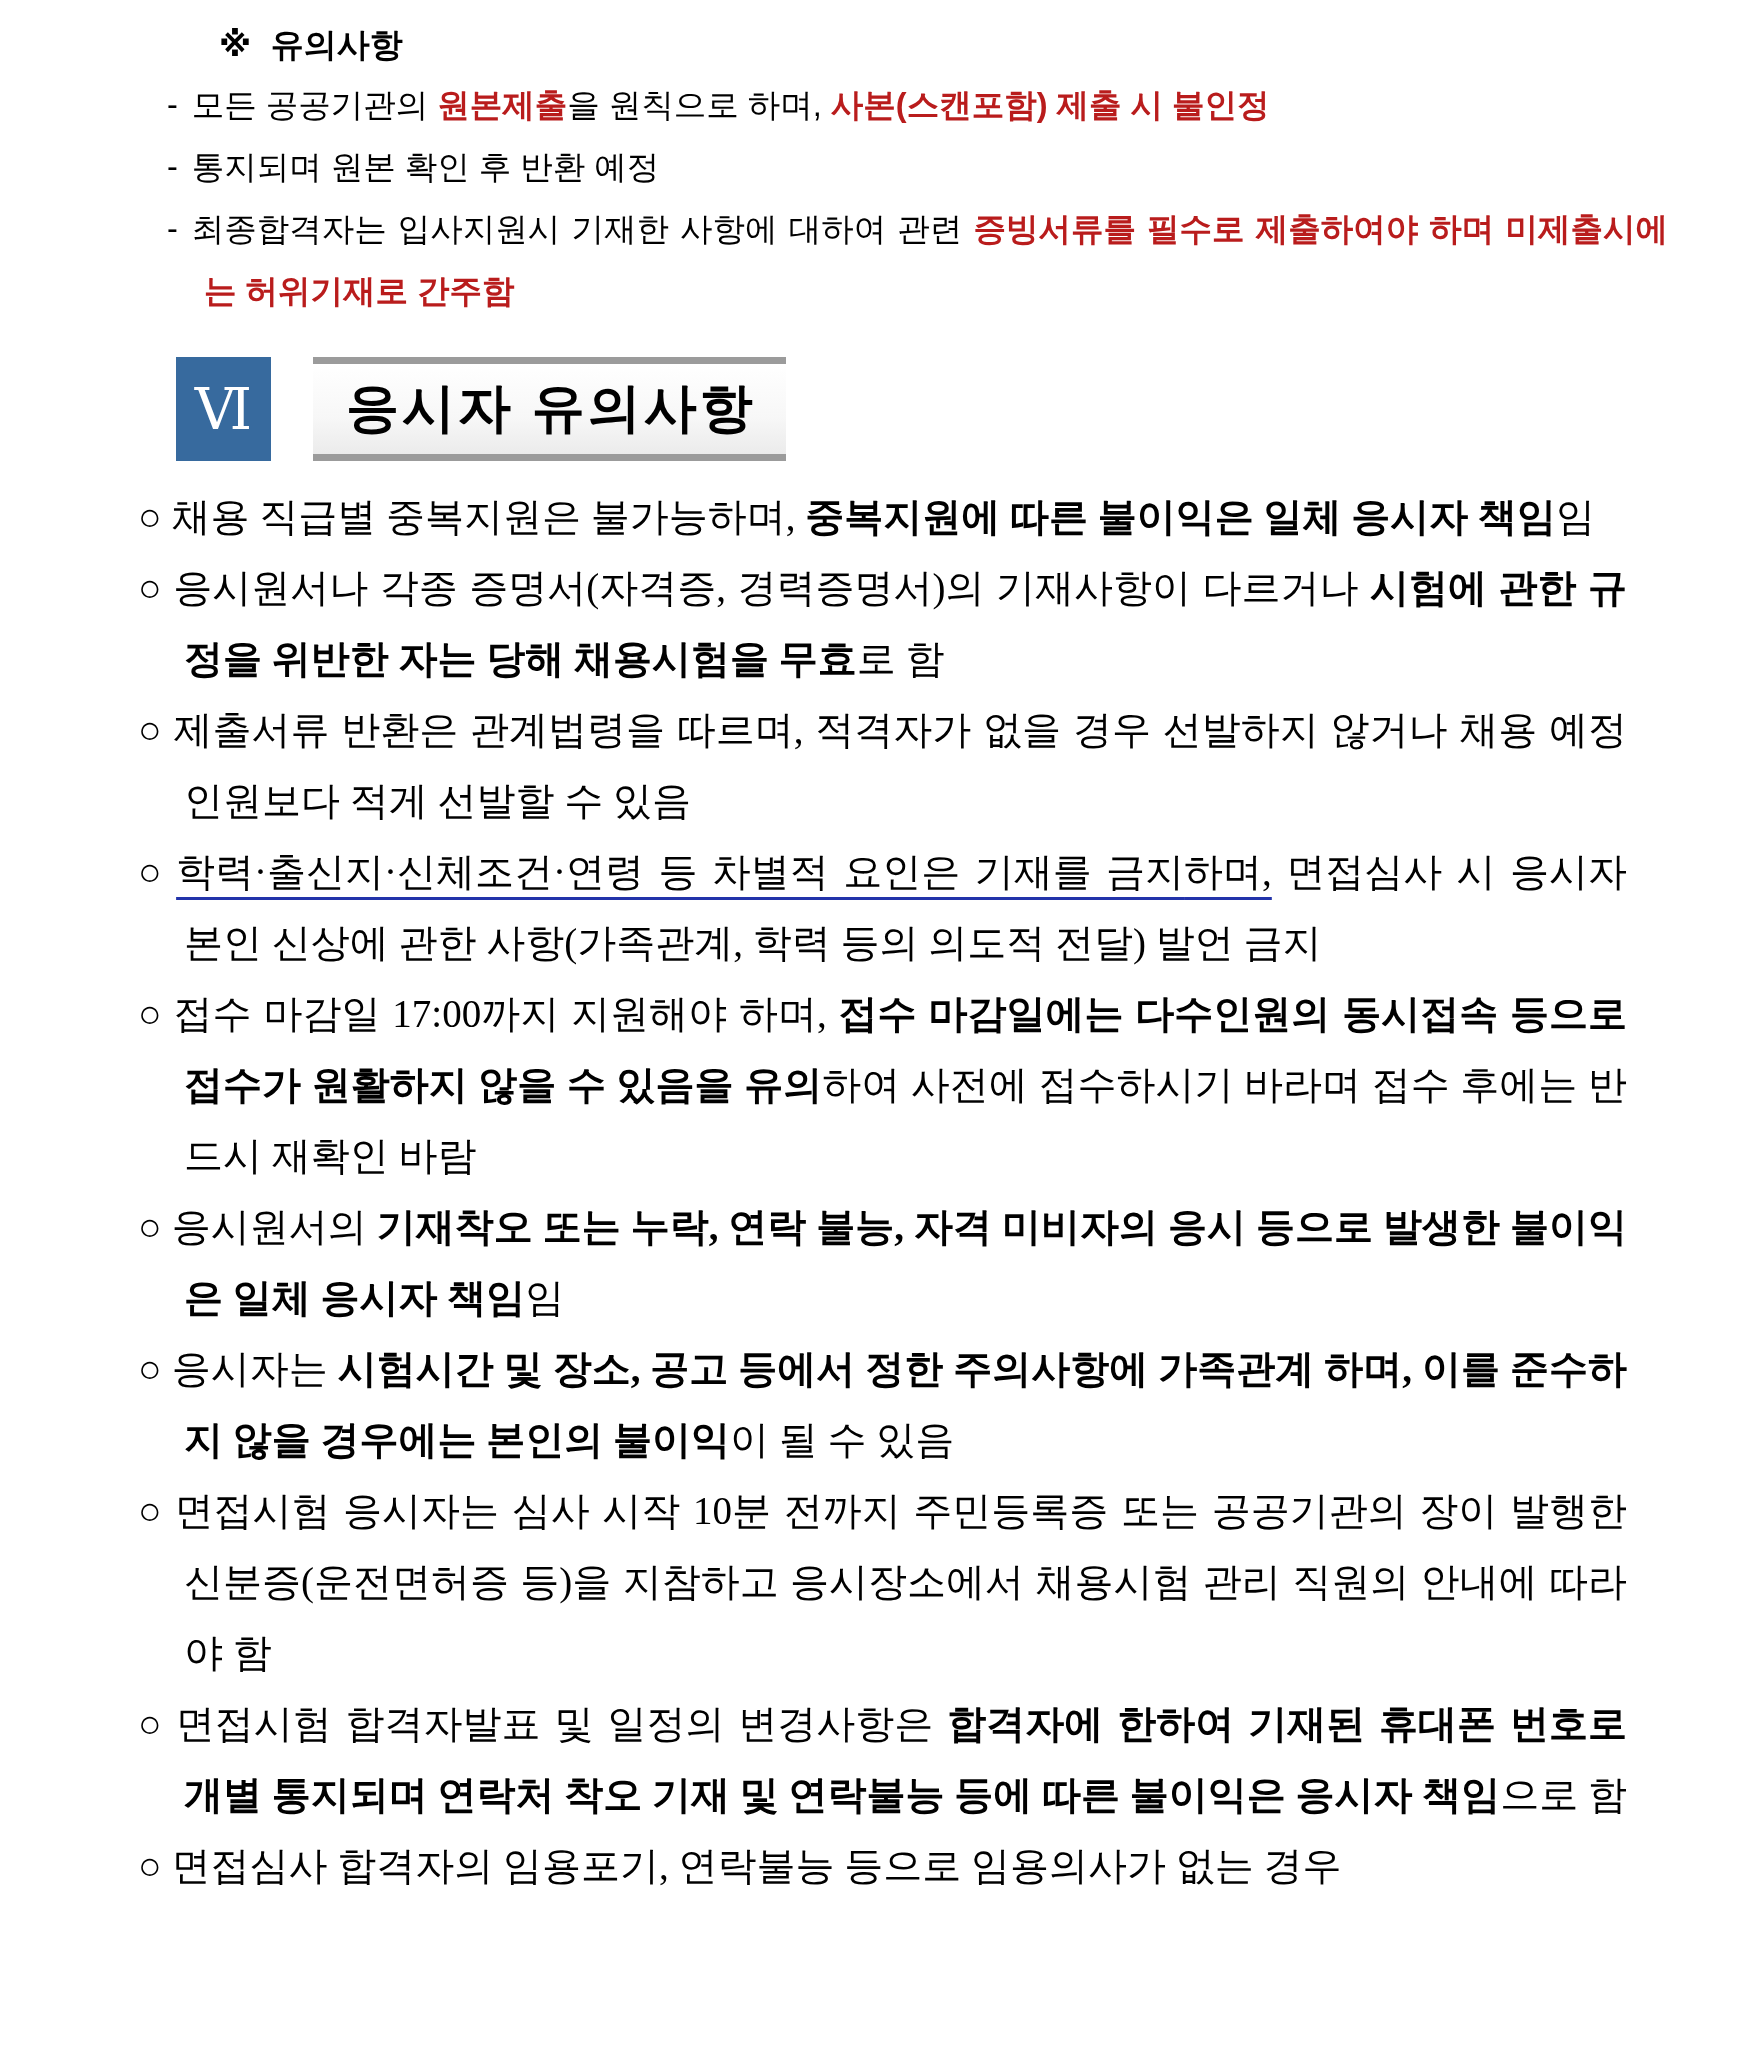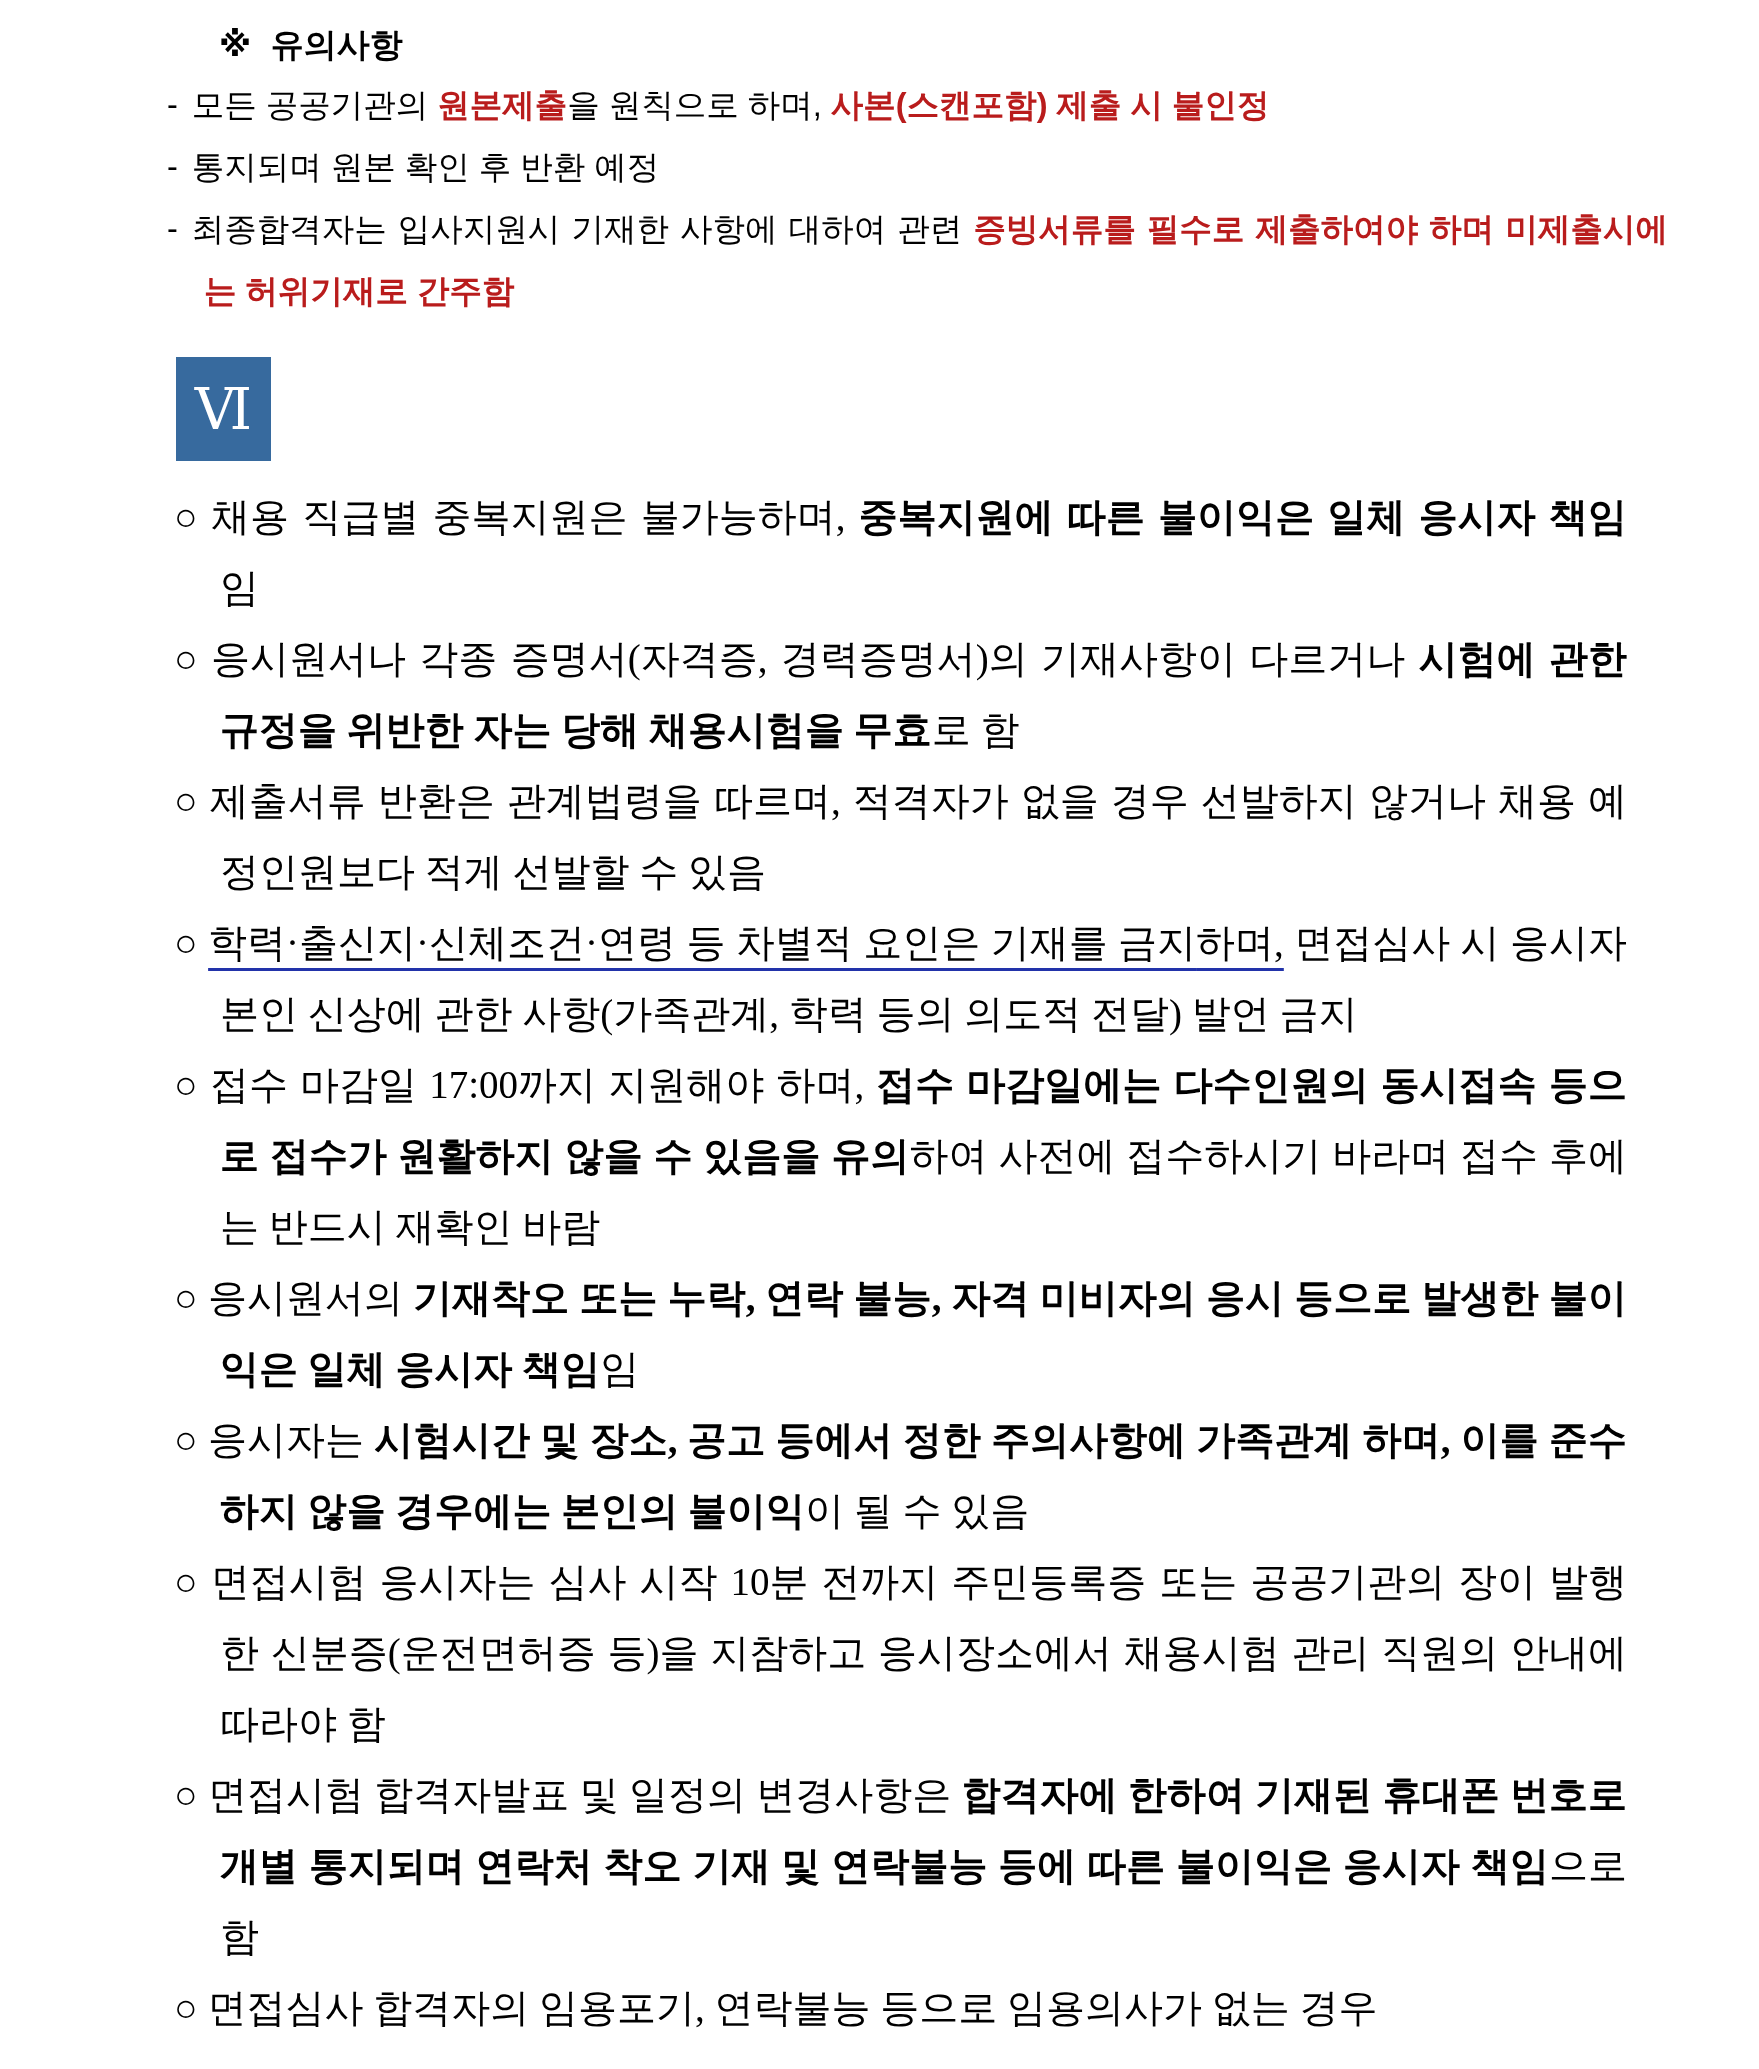--- a/index.html
+++ b/index.html
@@ -45,21 +45,21 @@
     font-family:"Liberation Sans","DejaVu Sans",sans-serif;
     font-weight:bold;font-size:53px;letter-spacing:3px;
     color:#000000;
   }
   
   .bullets{
     margin:19.7px 132px 0 138px;
     font-size:39px;line-height:71px;
     text-align:justify;word-break:normal;
   }
-  .notice-item{padding-left:46px;text-indent:-46px;margin-left:36px;}
+  .notice-item{padding-left:46px;text-indent:-46px;}
   .bullet-marker{margin-right:9.9px;}
   
   .rn{font-weight:normal;}
   .rb{font-weight:bold;}
   .rbb{font-weight:bold;color:#b91c1c;}
   .rbu{font-weight:normal;}
   .rbu,.rnu{
     text-decoration:underline;
     text-decoration-color:#2233aa;
     text-decoration-thickness:3px;
@@ -79,20 +79,23 @@
         <div class="note-item"><span class="note-dash">-</span><span class="rn">모든 공공기관의 </span><span class="rbb">원본제출</span><span class="rn">을 원칙으로 하며, </span><span class="rbb">사본(스캔포함) 제출 시 불인정</span></div>
         <div class="note-item"><span class="note-dash">-</span><span class="rn">통지되며 원본 확인 후 반환 예정</span></div>
         <div class="note-item"><span class="note-dash">-</span><span class="rn">최종합격자는 입사지원시 기재한 사항에 대하여 관련 </span><span class="rbb">증빙서류를 필수로 제출하여야 하며 미제출시에는 허위기재로 간주함</span></div>
       </div>
   </section>
 
   <section class="section-header">
     <div class="roman-box">
       <span>Ⅵ</span>
     </div>
+    <div class="title-box">
+      <span>응시자 유의사항</span>
+    </div>
   </section>
 
   <section class="bullets" id="bullet-list">
       <div class="notice-item"><span class="bullet-marker">○</span><span class="rn">채용 직급별 중복지원은 불가능하며, </span><span class="rb">중복지원에 따른 불이익은 일체 응시자 책임</span><span class="rn">임</span></div>
       <div class="notice-item"><span class="bullet-marker">○</span><span class="rn">응시원서나 각종 증명서(자격증, 경력증명서)의 기재사항이 다르거나 </span><span class="rb">시험에 관한 규정을 위반한 자는 당해 채용시험을 무효</span><span class="rn">로 함</span></div>
       <div class="notice-item"><span class="bullet-marker">○</span><span class="rn">제출서류 반환은 관계법령을 따르며, 적격자가 없을 경우 선발하지 않거나 채용 예정인원보다 적게 선발할 수 있음</span></div>
       <div class="notice-item"><span class="bullet-marker">○</span><span class="rbu">학력·출신지·신체조건·연령 등 차별적 요인은 기재를 금지</span><span class="rnu">하며,</span><span class="rn"> 면접심사 시 응시자 본인 신상에 관한 사항(가족관계, 학력 등의 의도적 전달) 발언 금지</span></div>
       <div class="notice-item"><span class="bullet-marker">○</span><span class="rn">접수 마감일 17:00까지 지원해야 하며, </span><span class="rb">접수 마감일에는 다수인원의 동시접속 등으로 접수가 원활하지 않을 수 있음을 유의</span><span class="rn">하여 사전에 접수하시기 바라며 접수 후에는 반드시 재확인 바람</span></div>
       <div class="notice-item"><span class="bullet-marker">○</span><span class="rn">응시원서의 </span><span class="rb">기재착오 또는 누락, 연락 불능, 자격 미비자의 응시 등으로 발생한 불이익은 일체 응시자 책임</span><span class="rn">임</span></div>
       <div class="notice-item"><span class="bullet-marker">○</span><span class="rn">응시자는 </span><span class="rb">시험시간 및 장소, 공고 등에서 정한 주의사항에 가족관계 하며, 이를 준수하지 않을 경우에는 본인의 불이익</span><span class="rn">이 될 수 있음</span></div>

